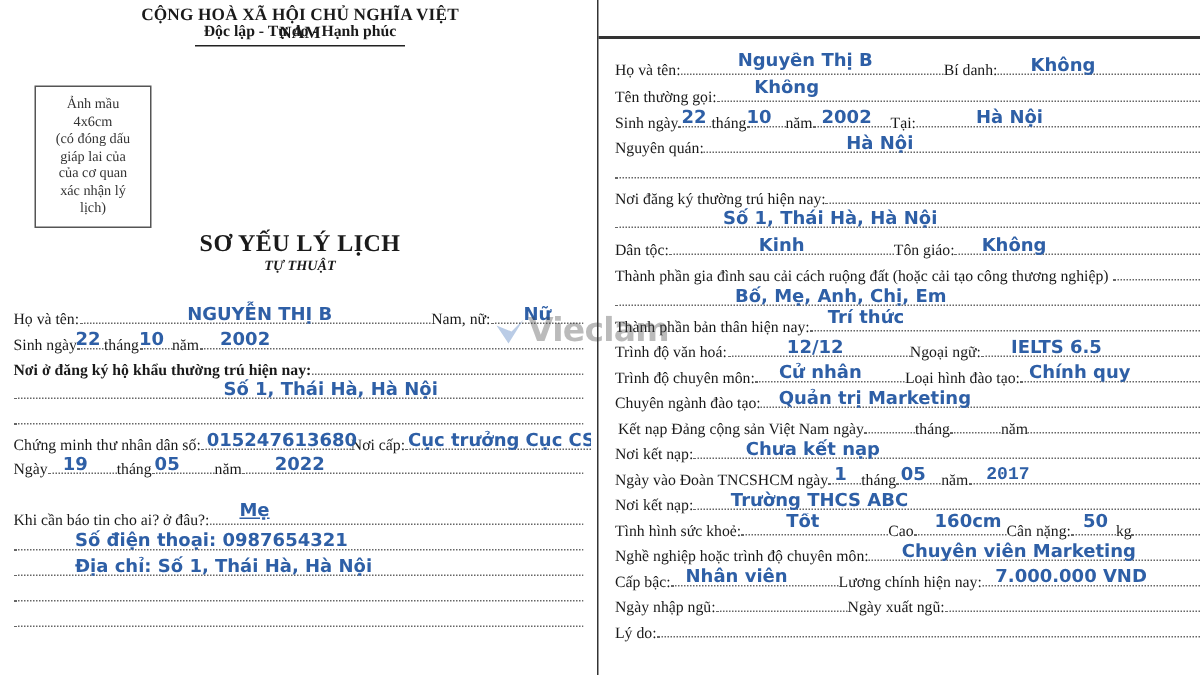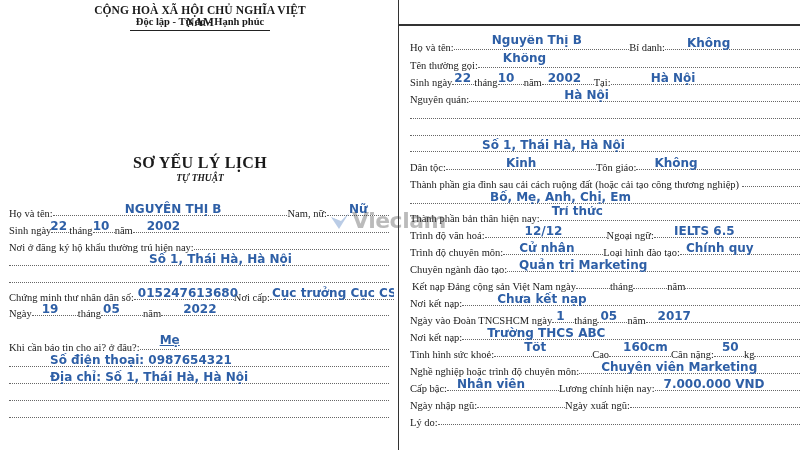--- a/index.html
+++ b/index.html
@@ -32,20 +32,29 @@
   .wm-text { font-family: "DejaVu Sans", sans-serif; font-size: 22px; font-weight: bold; color: #404040; margin-left: 2px; letter-spacing: -0.5px; }
 </style>
 </head>
 <body>
 
 <div class="page page-left">
   <div class="hdr-title">CỘNG HOÀ XÃ HỘI CHỦ NGHĨA VIỆT NAM</div>
   <div class="hdr-motto">Độc lập - Tự do - Hạnh phúc</div>
   <div class="hdr-rule"></div>
 
+  <div class="photo-box">
+    <div>Ảnh mầu</div>
+    <div>4x6cm</div>
+    <div>(có đóng dấu</div>
+    <div>giáp lai của</div>
+    <div>của cơ quan</div>
+    <div>xác nhận lý</div>
+    <div>lịch)</div>
+  </div>
 
   <div class="doc-title">SƠ YẾU LÝ LỊCH</div>
   <div class="doc-sub">TỰ THUẬT</div>
 
   <div class="line" style="left:9px; top:201px; width:380px;">
     <span class="lbl">Họ và tên:</span>
     <span class="dots">
         <span class="fill" style="left:72px;">NGUYỄN THỊ B</span>
       </span>
     <span class="lbl">Nam, nữ:</span>
@@ -62,21 +71,21 @@
     <span class="lbl">tháng</span>
     <span class="dots fixed" style="width:22px;">
         <span class="fill" style="left:0px;">10</span>
       </span>
     <span class="lbl">năm</span>
     <span class="dots">
         <span class="fill" style="left:14px;">2002</span>
       </span>
   </div>
 
-  <div class="line" style="left:9px; top:235px; width:380px;">
+  <div class="line" style="left:9px; top:235px; width:380px;font-weight:bold;">
     <span class="lbl">Nơi ở đăng ký hộ khẩu thường trú hiện nay:</span>
     <span class="dots"></span>
   </div>
   <div class="line" style="left:9px; top:251px; width:380px;">
     <span class="dots">
         <span class="fill" style="left:140px;">Số 1, Thái Hà, Hà Nội</span>
       </span>
   </div>
   <div class="line" style="left:9px; top:268px; width:380px;">
     <span class="dots"></span>
@@ -180,20 +189,21 @@
   <span class="dots">
       <span class="fill" style="left:95px;">Hà Nội</span>
     </span>
 </div>
 
 <div class="line" style="left:410px; top:104px; width:390px;">
   <span class="dots"></span>
 </div>
 
 <div class="line" style="left:410px; top:121px; width:390px;">
+  <span class="lbl">Nơi đăng ký thường trú hiện nay:</span>
   <span class="dots"></span>
 </div>
 <div class="line" style="left:410px; top:137px; width:390px;">
   <span class="dots">
       <span class="fill" style="left:72px;">Số 1, Thái Hà, Hà Nội</span>
     </span>
 </div>
 
 <div class="line" style="left:410px; top:155px; width:390px;">
   <span class="lbl">Dân tộc:</span>
@@ -272,21 +282,21 @@
   <span class="lbl">Ngày vào Đoàn TNCSHCM ngày</span>
   <span class="dots fixed" style="width:22px;">
       <span class="fill" style="left:4px;">1</span>
     </span>
   <span class="lbl">tháng</span>
   <span class="dots fixed" style="width:30px;">
       <span class="fill" style="left:3px;">05</span>
     </span>
   <span class="lbl">năm</span>
   <span class="dots">
-      <span class="fill" style="left:12px;">2017</span>
+      <span class="fill" style="left:12px;font-family:Liberation Mono, monospace;">2017</span>
     </span>
 </div>
 
 <div class="line" style="left:410px; top:325px; width:390px;">
   <span class="lbl">Nơi kết nạp:</span>
   <span class="dots">
       <span class="fill" style="left:25px;">Trường THCS ABC</span>
     </span>
 </div>
 

